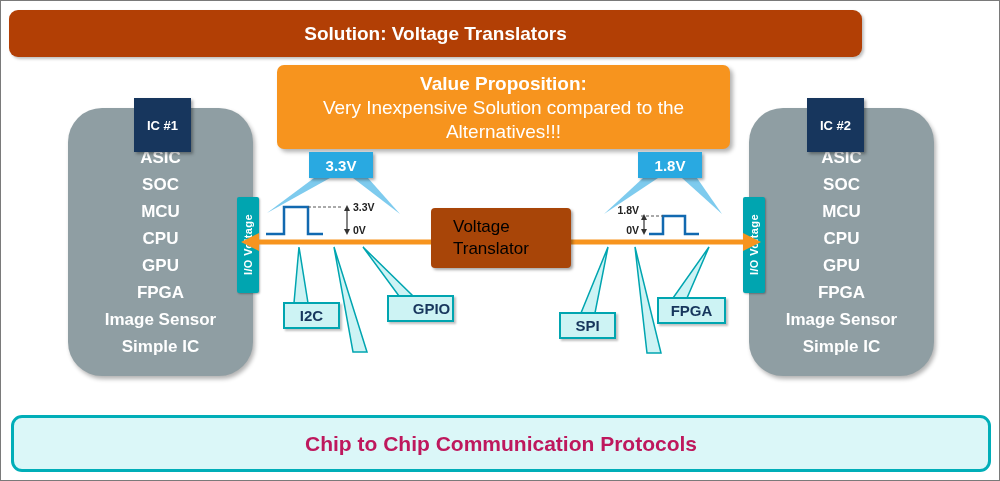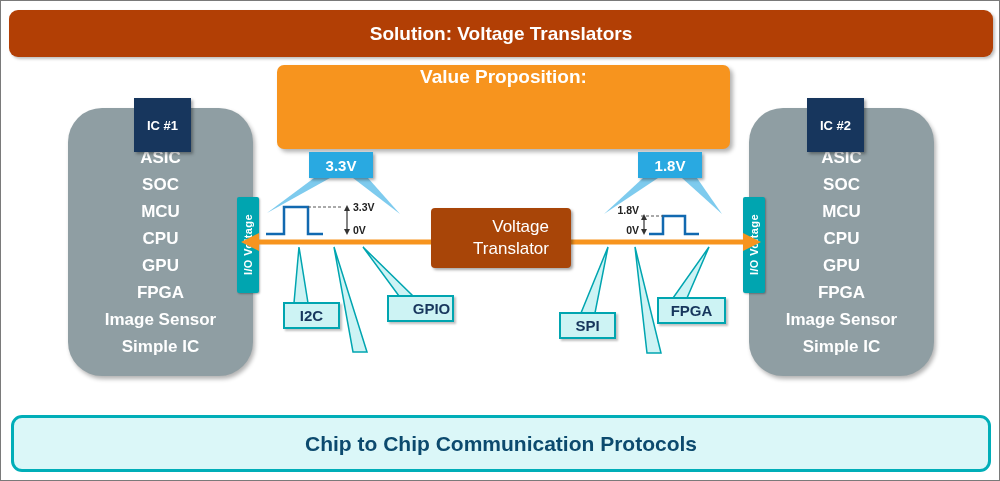--- a/index.html
+++ b/index.html
@@ -2,30 +2,30 @@
 <html><head>
 <meta charset="utf-8">
 <style>
   html,body{margin:0;padding:0;background:#fff;font-family:"Liberation Sans",sans-serif;}
   .slide{
     position:relative;width:1000px;height:481px;background:#ffffff;
     border:1px solid #7a7a7a;box-sizing:border-box;overflow:hidden;
   }
   
   .banner-top{
-    position:absolute;left:8px;top:9px;width:984px;height:47px;
+    position:absolute;left:8px;top:9px;width:853px;height:47px;
     background:#B23F05;border-radius:9px;color:#fff;
     display:flex;align-items:center;justify-content:center;
     font-size:19px;font-weight:bold;box-shadow:2px 2px 3px rgba(0,0,0,.25);
   }
   
   .value-prop{
     position:absolute;left:276px;top:64px;width:453px;height:84px;
     background:#F7941E;border-radius:7px;color:#fff;text-align:center;
-    box-shadow:3px 3px 4px rgba(0,0,0,.3);box-sizing:border-box;
+    box-shadow:3px 3px 4px rgba(0,0,0,.3);padding-top:7px;box-sizing:border-box;
   }
   .vp-head{font-size:19px;font-weight:bold;line-height:24px;}
   .vp-body{font-size:19px;line-height:24px;padding:0 18px;}
   
   .ic-box{
     position:absolute;top:107px;width:185px;height:268px;background:#8F9EA3;
     border-radius:34px;box-shadow:2px 3px 4px rgba(0,0,0,.3);
   }
   .ic1{left:67px;} .ic2{left:748px;}
   .ic-items{padding-top:36px;display:flex;flex-direction:column;align-items:center;text-align:center;}
@@ -45,21 +45,21 @@
   .io-left{left:236px;} .io-right{left:742px;}
   .io-bar span{
     writing-mode:vertical-rl;transform:rotate(180deg);
     color:#fff;font-size:11px;font-weight:bold;white-space:nowrap;letter-spacing:.4px;
   }
   
   svg.layer{position:absolute;left:0;top:0;pointer-events:none;}
   
   .translator{
     position:absolute;left:430px;top:207px;width:140px;height:60px;background:#A84508;
-    border-radius:4px;color:#ffffff;font-size:17px;text-align:right;
+    border-radius:4px;color:#000000;font-size:17px;text-align:left;
     display:flex;align-items:center;justify-content:center;
     box-shadow:2px 2px 3px rgba(0,0,0,.35);padding:0 22px;box-sizing:border-box;line-height:22px;
   }
   
   .vtag{
     position:absolute;top:151px;width:64px;height:26px;background:#29A9E1;color:#fff;
     font-size:15px;font-weight:bold;display:flex;align-items:center;justify-content:center;
     box-shadow:2px 2px 3px rgba(0,0,0,.35);
   }
   .vtag-left{left:308px;} .vtag-right{left:637px;}
@@ -74,21 +74,21 @@
   .p-pmbus{left:344px;top:350px;width:82px;}
   .p-gpio{left:386px;top:294px;width:67px;padding-left:22px;}
   .p-spi{left:558px;top:311px;width:57px;}
   .p-smbus{left:624px;top:351px;width:82px;}
   .p-uart{left:656px;top:296px;width:69px;}
   
   .banner-bottom{
     position:absolute;left:10px;top:414px;width:980px;height:57px;background:#DBF7F8;
     border:3px solid #00AEB8;border-radius:11px;box-sizing:border-box;
     display:flex;align-items:center;justify-content:center;
-    color:#0c4a6e;font-size:21px;font-weight:bold;
+    color:#be185d;font-size:21px;font-weight:bold;
   }
 </style>
 </head>
 <body>
 
 <div class="slide">
 
   <div class="banner-top">
     <span>Solution: Voltage Translators</span>
   </div>
@@ -171,20 +171,21 @@
       <line x1="643" y1="218" x2="643" y2="229" stroke="#333" stroke-width="1.2"></line>
       <polygon points="643,213 640,219 646,219" fill="#333"></polygon>
       <polygon points="643,234 640,228 646,228" fill="#333"></polygon>
       <text x="638" y="213" text-anchor="end" font-size="10.5" font-weight="bold" fill="#222">1.8V</text>
       <text x="638" y="233" text-anchor="end" font-size="10.5" font-weight="bold" fill="#222">0V</text>
     </g>
   </svg>
 
   <div class="value-prop">
     <div class="vp-head">Value Proposition:</div>
+    <div class="vp-body">Very Inexpensive Solution compared to the Alternatives!!!</div>
   </div>
 
   <div class="vtag vtag-left">3.3V</div>
   <div class="vtag vtag-right">1.8V</div>
 
   <div class="translator">
     <span>Voltage Translator</span>
   </div>
 
   <div class="proto p-i2c">I2C</div>

